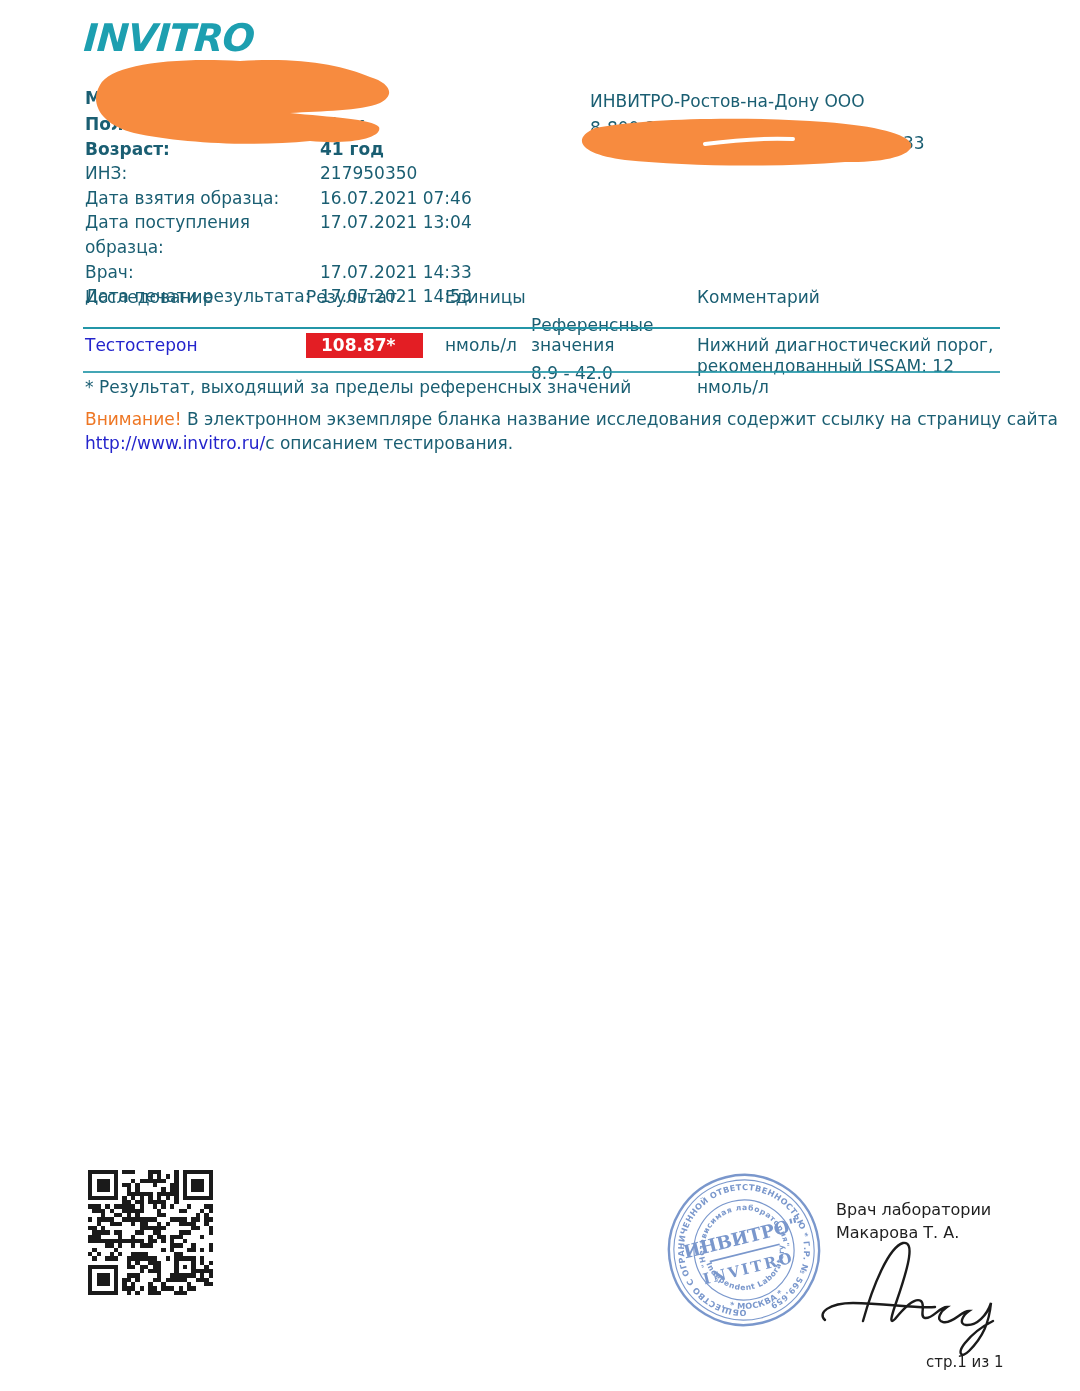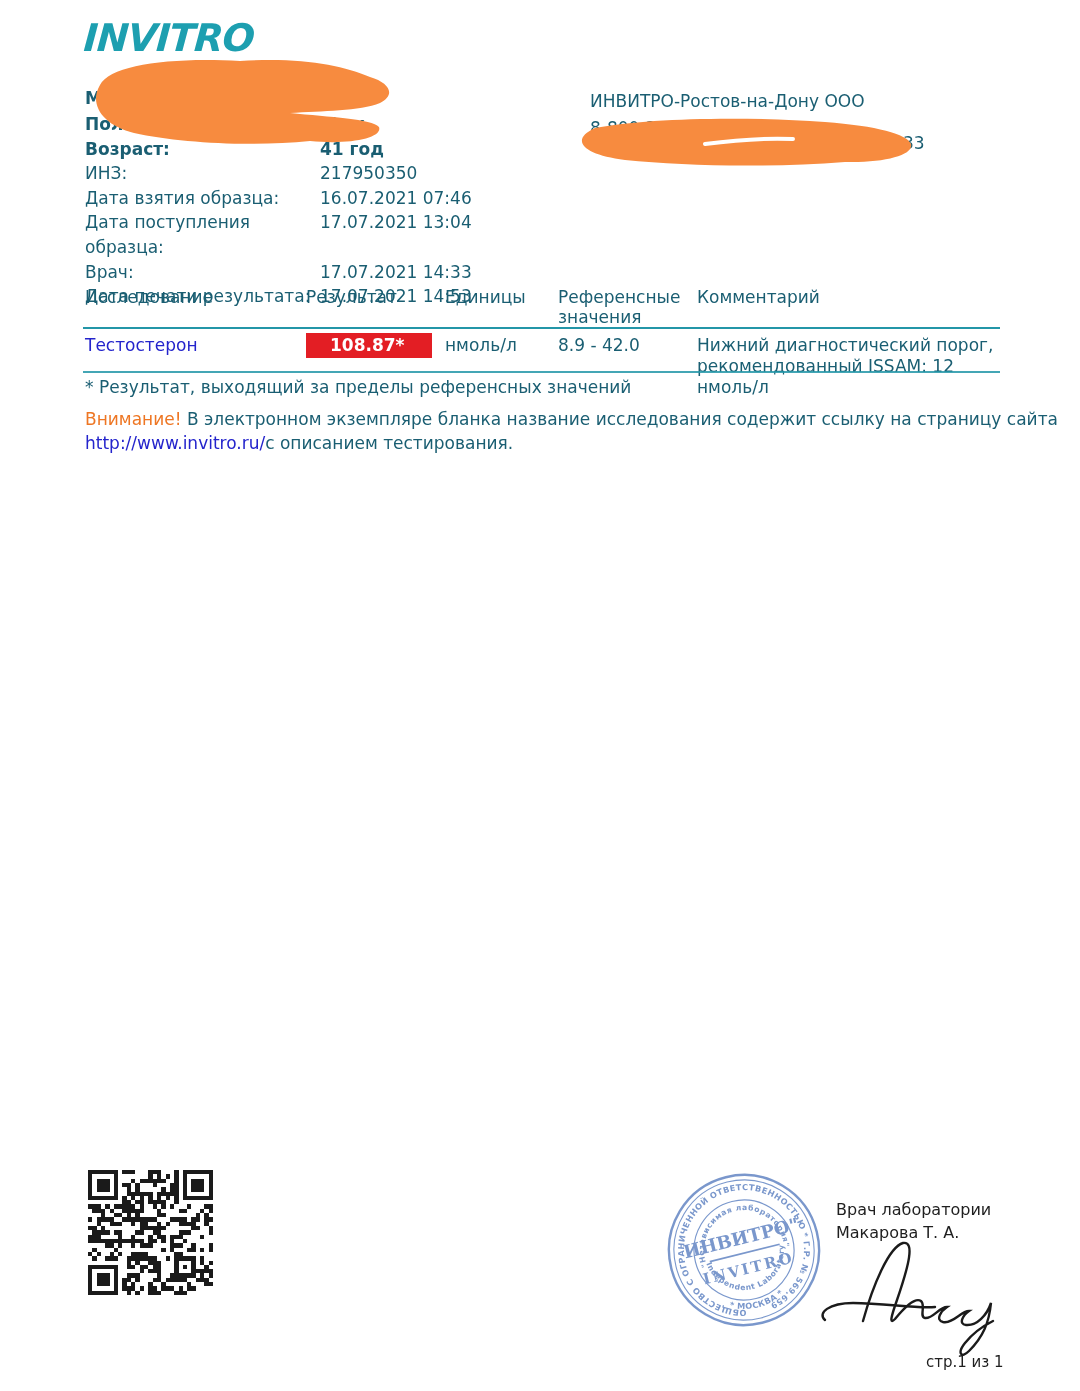--- a/index.html
+++ b/index.html
@@ -36,27 +36,27 @@
   .blob svg{display:block;}
 
   
   .tbl{position:absolute;left:0;top:0;width:1080px;}
   .hline{position:absolute;left:83px;width:917px;height:2px;background:var(--line-teal);}
   .hl-1{top:327px;} .hl-2{top:371px;opacity:.85;}
   .cell{position:absolute;font-size:17px;line-height:20px;}
   .c-test{left:85px;width:210px;}
   .c-res{left:306px;width:135px;}
   .c-units{left:445px;width:105px;}
-  .c-ref{left:558px;width:120px;}
+  .c-ref{left:531px;width:120px;margin-top:28px;}
   .c-comm{left:697px;width:305px;}
   .th{top:287px;color:var(--ink-teal);}
   .td{top:335px;}
   .test-link{color:var(--link-blue);}
   .res-flag{display:inline-block;background:var(--result-red);color:#fff;font-weight:bold;
-            padding:2px 9px 3px 24px;min-width:93px;margin-top:-3px;}
+            padding:2px 9px 3px 15px;min-width:93px;margin-top:-3px;}
   .td.c-comm{line-height:21px;}
 
   
   .note1{position:absolute;left:85px;top:377px;font-size:17px;}
   .warn{position:absolute;left:85px;top:407px;font-size:17px;line-height:24px;}
   .warn .wlabel{color:var(--warning-orange);}
   .warn a{color:var(--link-blue);text-decoration:none;}
   .disclaimer{position:absolute;left:85px;top:456px;font-size:17px;color:var(--warning-orange);}
 
   

